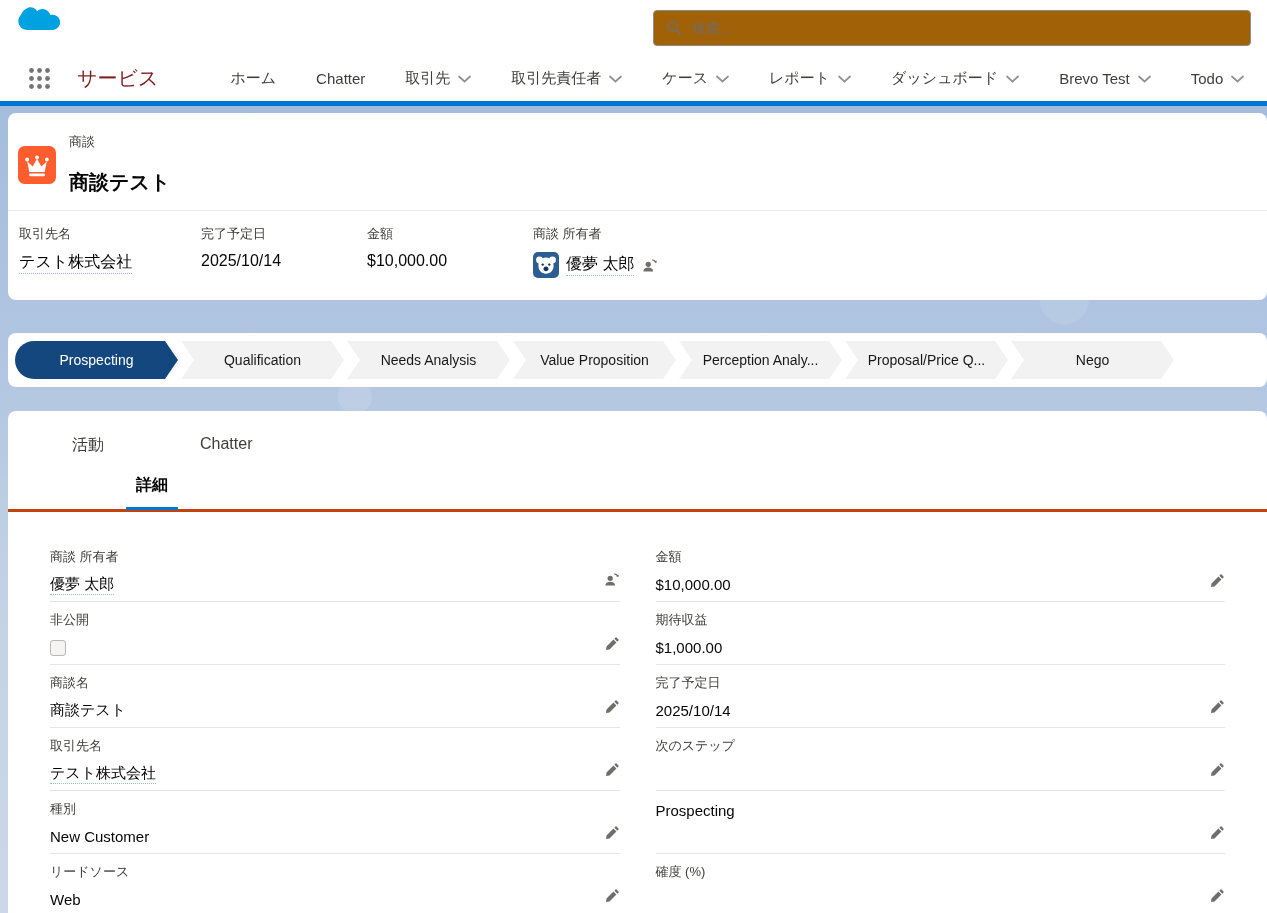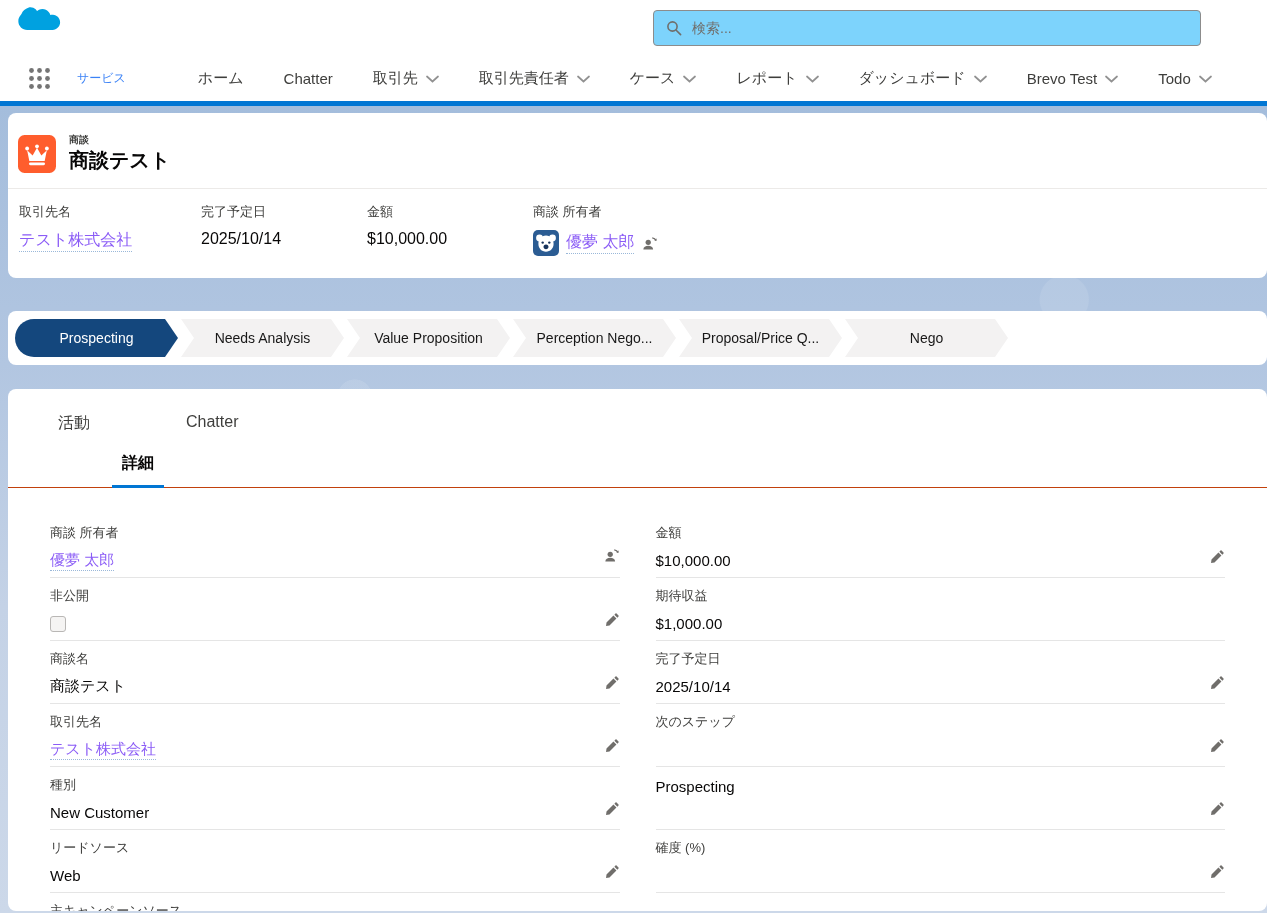--- a/index.html
+++ b/index.html
@@ -6,78 +6,78 @@
   html,body { margin:0; padding:0; }
   body {
     width:1267px; height:913px; overflow:hidden;
     font-family:"Liberation Sans", sans-serif;
     background:#fff; color:#181818;
   }
   
   .global-header { height:56px; position:relative; background:#fff; }
   .sf-logo { position:absolute; left:14px; top:4px; }
   .search-box {
-    position:absolute; left:653px; top:10px; width:548px; height:36px;
-    border:1px solid #8c8c8c; border-radius:4px; background:#7dd3fc;
+    position:absolute; left:653px; top:10px; width:598px; height:36px;
+    border:1px solid #8c8c8c; border-radius:4px; background:#a16207;
     display:flex; align-items:center; padding:0 12px; gap:8px;
   }
   .search-box input {
     border:none; outline:none; flex:1; font-size:14px; color:#181818;
     font-family:"Liberation Sans", sans-serif; background:transparent;
   }
   .search-box input::placeholder { color:#706e6b; }
   
   .nav-bar { height:45px; display:flex; align-items:center; padding:0 0 0 28px; background:#fff; }
   .waffle { margin-right:26px; cursor:pointer; display:flex; }
-  .app-name { font-size:12px; color:#3b82f6; margin-right:72px; white-space:nowrap; }
+  .app-name { font-size:20px; color:#7f1d1d; margin-right:72px; white-space:nowrap; }
   .nav-item {
     display:flex; align-items:center; gap:8px; margin-right:40px;
     font-size:15px; color:#3e3e3c; cursor:pointer; white-space:nowrap;justify-content:center;
   }
   .brand-strip { height:5px; background:#0176d3; }
   
   .content {
     height:807px; padding:7px 0 0 8px;
     background:
       radial-gradient(circle 90px at 10% 16%, rgba(255,255,255,0.13) 24%, transparent 25%),
       radial-gradient(circle 70px at 48% 9%,  rgba(255,255,255,0.10) 30%, transparent 31%),
       radial-gradient(circle 120px at 84% 24%, rgba(255,255,255,0.10) 20%, transparent 21%),
       radial-gradient(circle 60px at 28% 36%, rgba(255,255,255,0.10) 28%, transparent 29%),
       linear-gradient(180deg, #a4bddc 0%, #b2c6e1 32%, #c4d2e6 62%, #ccd8e9 100%);
   }
   .card { background:#fff; border-radius:8px; width:100%; }
   
   .record-card { padding:0; }
   .record-head { display:flex; align-items:center; gap:13px; padding:20px 0 14px 10px; }
   .obj-icon { width:38px; height:38px; flex:0 0 38px; }
-  .obj-label { font-size:10px; color:#3e3e3c; margin-bottom:0;font-weight:bold; }
+  .obj-label { font-size:13px; color:#3e3e3c; margin-bottom:18px; }
   .record-title { font-size:20px; font-weight:bold; color:#080707; }
   .head-divider { border:none; border-top:1px solid #eceae8; margin:0; }
   .highlights { display:flex; padding:14px 0 22px 11px; }
   .hl-field { padding-right:16px; }
   .hl-field.w1 { width:182px; } .hl-field.w2 { width:166px; } .hl-field.w3 { width:166px; }
   .hl-label { font-size:13px; color:#3e3e3c; margin-bottom:9px; white-space:nowrap; }
   .hl-value { font-size:16px; color:#080707; display:flex; align-items:center; gap:7px; }
-  .lnk { color:#8b5cf6; text-decoration:none; border-bottom:1px dotted #9ab8d9; cursor:pointer; }
+  .lnk { color:#000000; text-decoration:none; border-bottom:1px dotted #9ab8d9; cursor:pointer; }
   
   .path-card { margin-top:33px; height:54px; padding:8px 0 8px 7px; overflow:hidden; display:flex; align-items:center; }
   .path { display:flex; height:38px; }
   .stage {
     flex:0 0 163px; margin-right:3px; display:flex; align-items:center; justify-content:center;
     font-size:14px; color:#181818; background:#f3f2f2; cursor:pointer; white-space:nowrap;
     clip-path: polygon(0 0, calc(100% - 13px) 0, 100% 50%, calc(100% - 13px) 100%, 0 100%, 13px 50%);
   }
   .stage.first {
     clip-path: polygon(0 0, calc(100% - 13px) 0, 100% 50%, calc(100% - 13px) 100%, 0 100%);
     border-radius:19px 0 0 19px;
   }
   .stage.current { background:#14477d; color:#fff; }
   
   .details-card { margin-top:24px; height:522px; overflow:hidden; }
-  .tabs { display:flex; padding:18px 0 0 34px; border-bottom:1px solid #c2410c; }
+  .tabs { display:flex; padding:18px 0 0 48px; border-bottom:3px solid #c2410c; }
   .tab { padding:6px 16px 13px; font-size:16px; color:#3e3e3c; cursor:pointer; position:relative; }
   .tab.active { font-weight:bold; color:#080707;margin-top:40px; }
   .tab.active::after { content:""; position:absolute; left:6px; right:6px; bottom:-1px; height:3px; background:#0176d3; }
   .fields { display:grid; grid-template-columns:1fr 1fr; column-gap:36px; padding:27px 42px 0 42px; }
   .frow { min-height:63px; border-bottom:1px solid #e5e5e5; padding:9px 26px 0 0; position:relative; }
   .flabel { font-size:13px; color:#3e3e3c; margin-bottom:8px; white-space:nowrap; }
   .fvalue { font-size:15px; color:#080707; min-height:21px; display:flex; align-items:center; }
   .fvalue .lnk { font-size:15px; }
   .ficon { position:absolute; right:0; bottom:13px; cursor:pointer; display:flex; }
   .checkbox {
@@ -251,27 +251,30 @@
       </div>
     </div>
   </div>
 
   <div class="card path-card">
     <div class="path">
       <div class="stage first current">
           <span>Prospecting</span>
         </div>
       <div class="stage">
+          <span>Qualification</span>
+        </div>
+      <div class="stage">
           <span>Needs Analysis</span>
         </div>
       <div class="stage">
           <span>Value Proposition</span>
         </div>
       <div class="stage">
-          <span>Perception Nego...</span>
+          <span>Perception Analy...</span>
         </div>
       <div class="stage">
           <span>Proposal/Price Q...</span>
         </div>
       <div class="stage">
           <span>Nego</span>
         </div>
     </div>
   </div>
 

